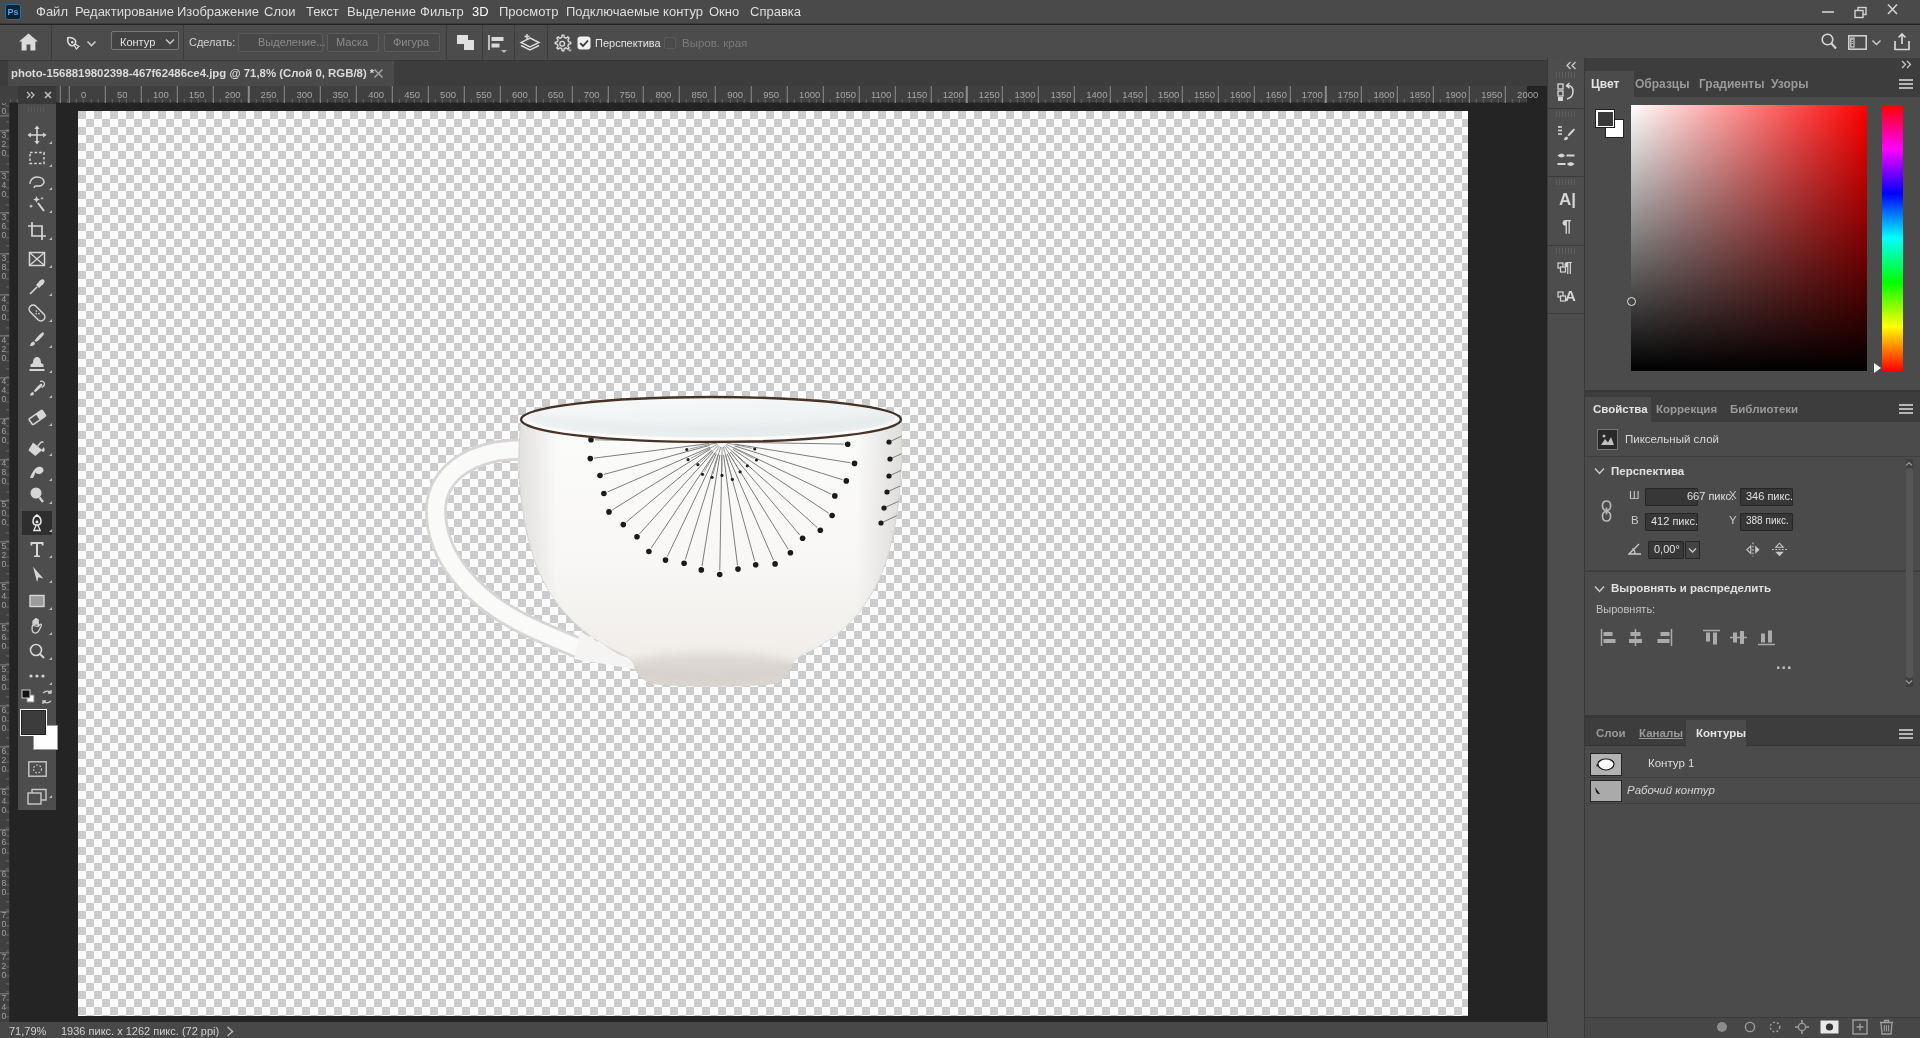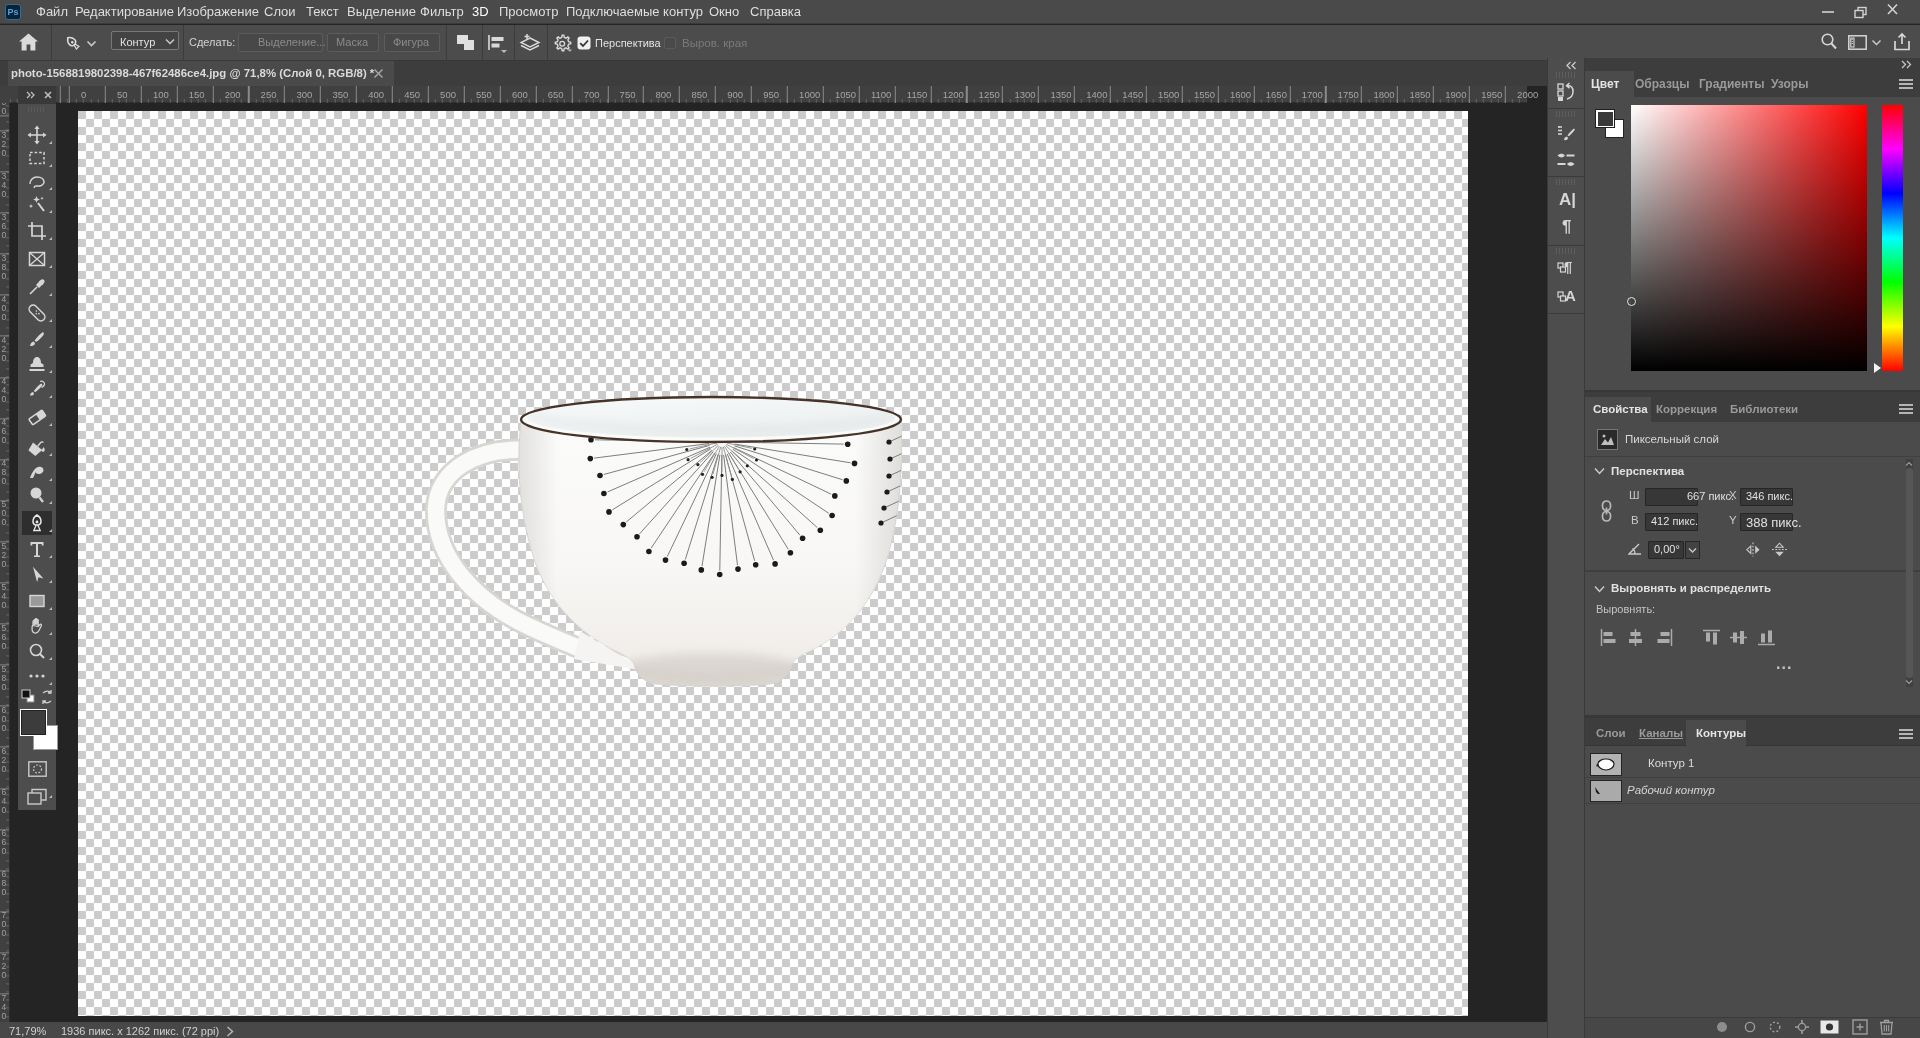--- a/index.html
+++ b/index.html
@@ -545,21 +545,21 @@
 <div class="abs" style="left:1645px;top:488px;width:53px;height:18px;background:#373737;border:1px solid #262626;border-radius:1px;"></div>
 <div class="txt" style="left:1651px;top:490px;font-size:11px;color:#e0e0e0;padding-left:36px;">667 пикс.</div>
 <div class="txt" style="left:1729px;top:489px;font-size:11.5px;color:#c9c9c9;">X</div>
 <div class="abs" style="left:1740px;top:488px;width:53px;height:18px;background:#373737;border:1px solid #262626;border-radius:1px;"></div>
 <div class="txt" style="left:1746px;top:490px;font-size:11px;color:#e0e0e0;">346 пикс.</div>
 <div class="txt" style="left:1631px;top:514px;font-size:11.5px;color:#c9c9c9;">В</div>
 <div class="abs" style="left:1645px;top:513px;width:53px;height:18px;background:#373737;border:1px solid #262626;border-radius:1px;"></div>
 <div class="txt" style="left:1651px;top:515px;font-size:11px;color:#e0e0e0;">412 пикс.</div>
 <div class="txt" style="left:1729px;top:514px;font-size:11.5px;color:#c9c9c9;">Y</div>
 <div class="abs" style="left:1740px;top:513px;width:53px;height:18px;background:#373737;border:1px solid #262626;border-radius:1px;"></div>
-<div class="txt" style="left:1746px;top:515px;font-size:13px;color:#e0e0e0;">388 пикс.</div>
+<div class="txt" style="left:1746px;top:515px;font-size:10px;color:#e0e0e0;">388 пикс.</div>
 <svg class="abs" style="left:1628px;top:543px" width="14" height="12" viewBox="0 0 14 12">
     <path d="M13 11 H1 L11 1" fill="none" stroke="#c9c9c9" stroke-width="1.4"></path>
     <path d="M7 11 C7 8.5 6 6.5 4.5 5.5" fill="none" stroke="#c9c9c9" stroke-width="1.2"></path>
   </svg>
 <div class="abs" style="left:1648px;top:541px;width:36px;height:18px;background:#373737;border:1px solid #262626;border-radius:1px;"></div>
 <div class="txt" style="left:1654px;top:543px;font-size:11px;color:#e0e0e0;">0,00°</div>
 <div class="abs" style="left:1685px;top:541px;width:15px;height:18px;background:#424242;border:1px solid #262626;"></div>
 <svg class="abs" style="left:1688px;top:547px" width="9" height="7" viewBox="0 0 9 7">
     <path d="M1 1.5 L4.5 5 L8 1.5" fill="none" stroke="#c9c9c9" stroke-width="1.3"></path>
   </svg>

